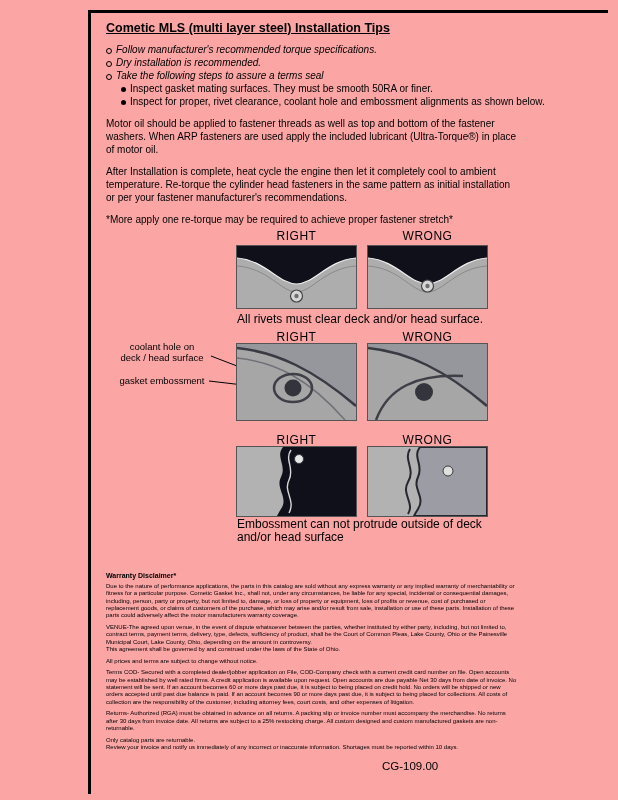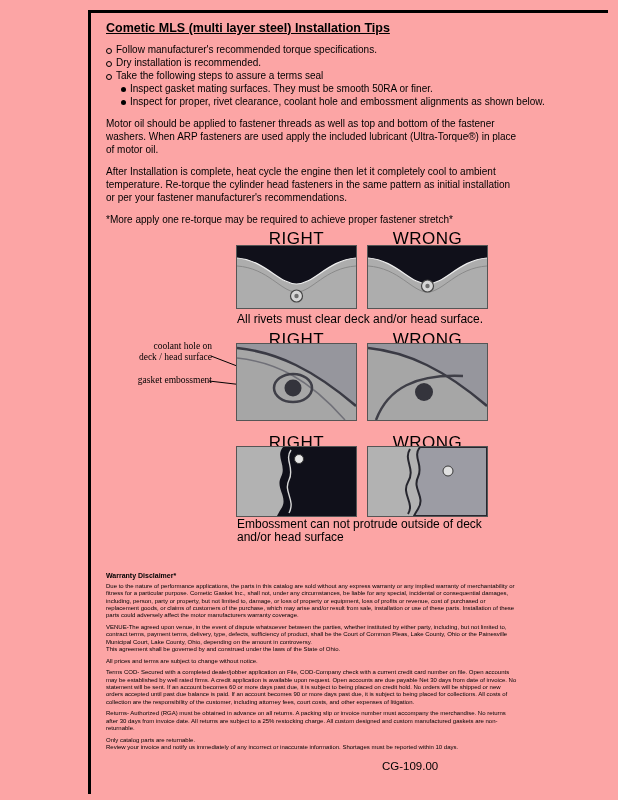--- a/index.html
+++ b/index.html
@@ -10,42 +10,42 @@
   }
   .border-top { position:absolute; left:88px; top:10px; width:520px; height:3px; background:#000; }
   .border-left { position:absolute; left:88px; top:10px; width:3px; height:784px; background:#000; }
 
   .title {
     position:absolute; left:106px; top:21px;
     font-size:12.5px; font-weight:bold; text-decoration:underline;
   }
 
   .tips { position:absolute; left:106px; top:44px; width:460px; font-size:10px; line-height:12.5px; }
-  .tip { position:relative; padding-left:10px; margin-bottom:0.5px; }
+  .tip { position:relative; padding-left:10px; margin-bottom:0.5px;font-style:italic; }
   .tip::before {
     content:""; position:absolute; left:0; top:3.5px; width:4px; height:4px;
     border:1px solid #000; border-radius:50%;
   }
   .subtip { position:relative; padding-left:9px; margin-left:15px; margin-bottom:0.5px; }
   .subtip::before {
     content:""; position:absolute; left:0; top:3.5px; width:5px; height:5px;
     background:#000; border-radius:50%;
   }
 
   .diesel { position:absolute; left:106px; top:117px; width:412px; }
   .diesel-heading { font-size:11px; font-weight:bold; margin-bottom:8px; }
   .diesel p { font-size:10px; line-height:13px; margin-bottom:9px; }
 
-  .dg-header { position:absolute; width:121px; text-align:center; font-size:17px; letter-spacing:0.5px; }
+  .dg-header { position:absolute; width:121px; text-align:center; font-size:12px; letter-spacing:0.5px; }
   .dg-img { position:absolute; width:121px; border:1px solid #555; background:#adadad; }
   .dg-img svg { display:block; }
   .dg-caption { position:absolute; font-size:12px; line-height:12.5px; }
   .preline { white-space:pre-line; }
 
-  .pointer-label { position:absolute; font-size:9.5px; line-height:11px; text-align:right; width:100px;font-family:Liberation Serif, serif; }
+  .pointer-label { position:absolute; font-size:9.5px; line-height:11px; text-align:center; width:100px; }
   .pointer-lines { position:absolute; left:205px; top:344px; width:100px; height:52px; pointer-events:none; }
 
   .warranty { position:absolute; left:106px; top:572px; width:412px; }
   .warranty-heading { font-size:7px; font-weight:bold; margin-bottom:4px; }
   .warranty p { font-size:6px; line-height:7.3px; margin-bottom:4.5px; }
 
   .footer-code { position:absolute; left:382px; top:760px; font-size:11.5px; }
 </style>
 </head>
 <body>

